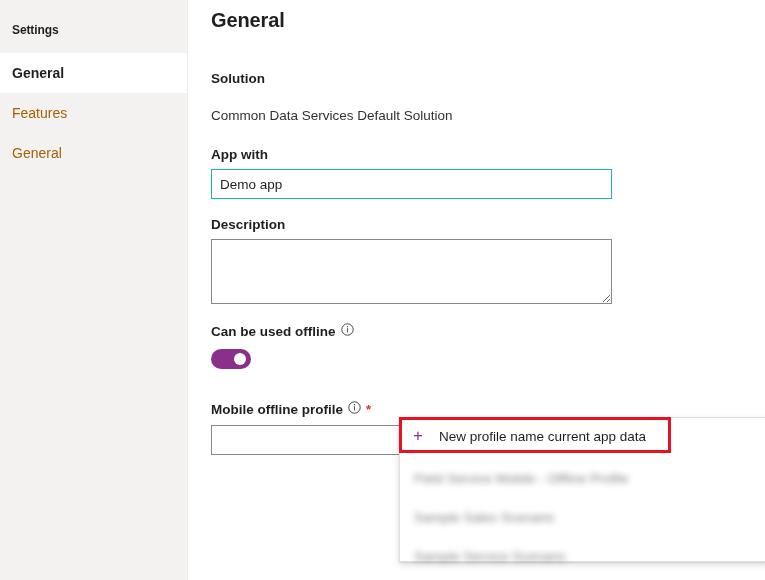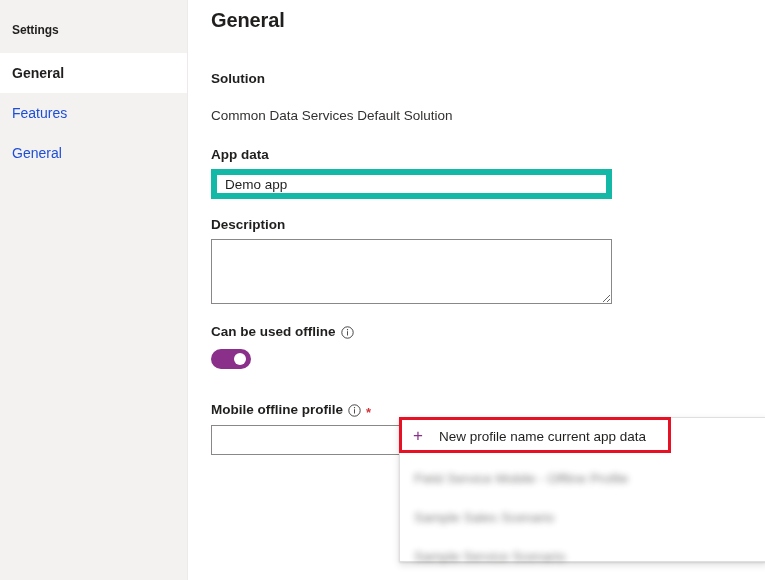--- a/index.html
+++ b/index.html
@@ -42,21 +42,21 @@
     line-height: 26px;
   }
   #sidebar-nav {
     margin-top: 10px;
   }
   .nav-item {
     height: 40px;
     line-height: 40px;
     padding-left: 12px;
     font-size: 14px;
-    color: #1d4ed8;
+    color: #a16207;
     cursor: pointer;
     background: transparent;
     box-sizing: border-box;
   }
   .nav-item.selected {
     background: #ffffff;
     font-weight: 600;
     color: #201f1e;
   }
 
@@ -81,21 +81,21 @@
   .field-block {
     padding-left: 23px;
   }
 
   .field-label {
     font-size: 13.5px;
     font-weight: 600;
     color: #201f1e;
     line-height: 18px;
     display: flex;
-    align-items: center;
+    align-items: flex-start;
     gap: 5px;
   }
   .field-value-static {
     font-size: 13.5px;
     font-weight: 400;
     color: #323130;
     line-height: 19px;
     margin-top: 18px;
   }
 
@@ -115,21 +115,21 @@
     line-height: 13px;
     position: relative;
     top: 2px;
   }
 
   
   .text-input {
     width: 401px;
     height: 30px;
     box-sizing: border-box;
-    border: 6px solid #14b8a6;
+    border: 1px solid #14b8a6;
     background: #ffffff;
     font-family: "Liberation Sans", sans-serif;
     font-size: 13.5px;
     color: #201f1e;
     padding: 0 8px;
     outline: none;
     border-radius: 0;
   }
 
   .text-area {
@@ -300,21 +300,21 @@
 
     <div class="field-block" style="margin-top:36px;">
       <div class="field-label">
         <span>Solution</span>
       </div>
       <div class="field-value-static">Common Data Services Default Solution</div>
     </div>
 
     <div class="field-block" style="margin-top:21px;">
       <div class="field-label">
-        <span>App data</span>
+        <span>App with</span>
       </div>
       <input class="text-input" type="text" style="margin-top: 5px;" value="Demo app">
     </div>
 
     <div class="field-block" style="margin-top:17px;">
       <div class="field-label">
         <span>Description</span>
       </div>
       <textarea class="text-area" style="margin-top: 5px;" placeholder=""></textarea>
     </div>

